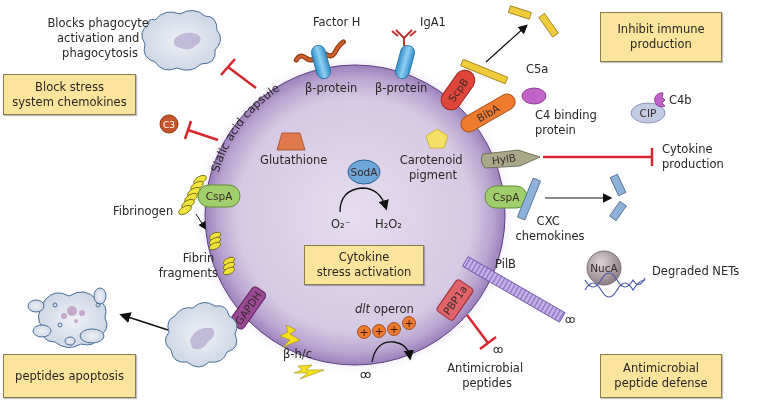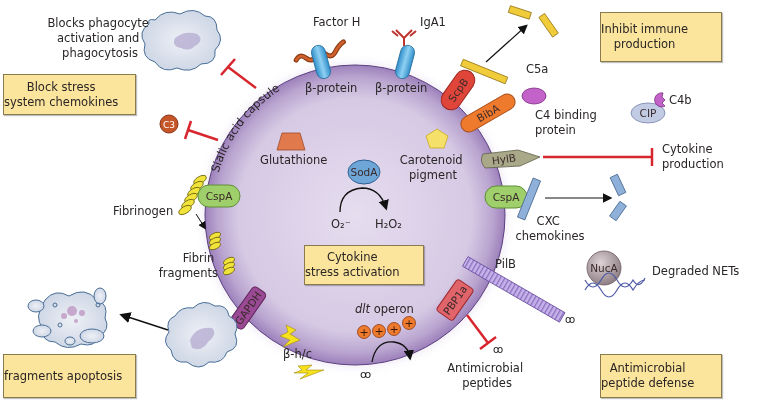--- a/index.html
+++ b/index.html
@@ -3,21 +3,21 @@
 <meta charset="utf-8">
 <style>
   html, body { margin:0; padding:0; background:#ffffff; }
   body { width:757px; height:405px; position:relative; overflow:hidden;
          font-family:"DejaVu Sans", sans-serif; color:#231f20; }
   svg#diagram { position:absolute; left:0; top:0; }
   .lbl { font-family:"DejaVu Sans", sans-serif; font-size:11.5px; fill:#2a2626; }
   .plbl { font-family:"DejaVu Sans", sans-serif; font-size:10.5px; fill:#3a2a2a; }
   .box { position:absolute; background:#fbe49c; border:1.5px solid #8a7a50;
          box-shadow:1px 1px 1px rgba(0,0,0,0.25);
-         display:flex; align-items:center; text-align:center;
+         display:flex; align-items:center; justify-content:center; text-align:center;
          font-family:"DejaVu Sans", sans-serif; font-size:11.5px; line-height:15px; color:#2a2626; }
   .box span { display:block; }
 </style>
 </head>
 <body>
 
 <svg id="diagram" width="757" height="405" viewBox="0 0 757 405">
   <defs>
     <radialGradient id="cellGrad" cx="50%" cy="50%" r="50%">
       <stop offset="0%" stop-color="#e6ddef"></stop>
@@ -285,21 +285,21 @@
     </div>
 </div>
 <div class="box" style="left:304px; top:245px; width:118px; height:38px;">
   <div>
       <span>Cytokine</span>
       <span>stress activation</span>
     </div>
 </div>
 <div class="box" style="left:3px; top:354px; width:131px; height:42px;">
   <div>
-      <span>fragments apoptosis</span>
+      <span>peptides apoptosis</span>
     </div>
 </div>
 <div class="box" style="left:600px; top:354px; width:120px; height:42px;">
   <div>
       <span>Antimicrobial</span>
       <span>peptide defense</span>
     </div>
 </div>
 
 </body></html>

